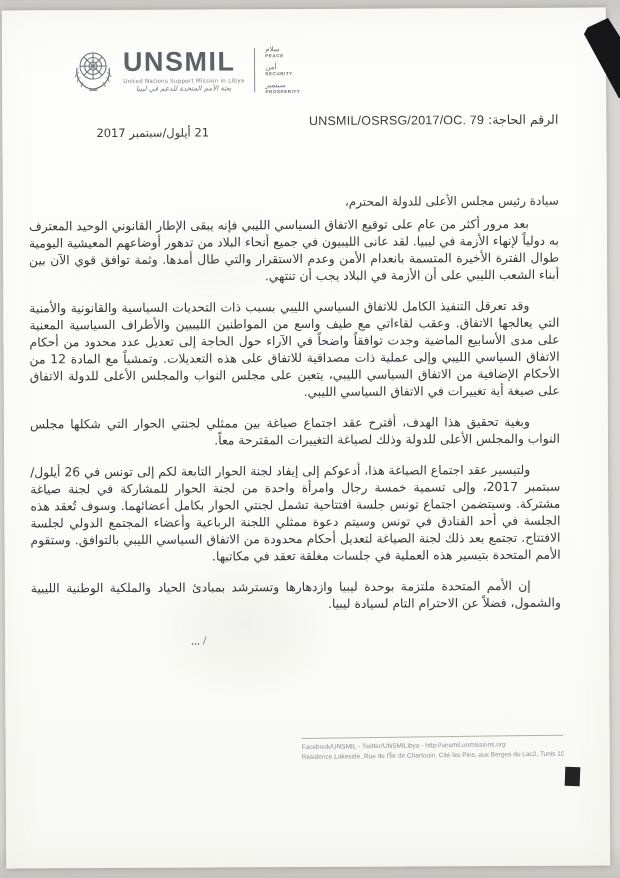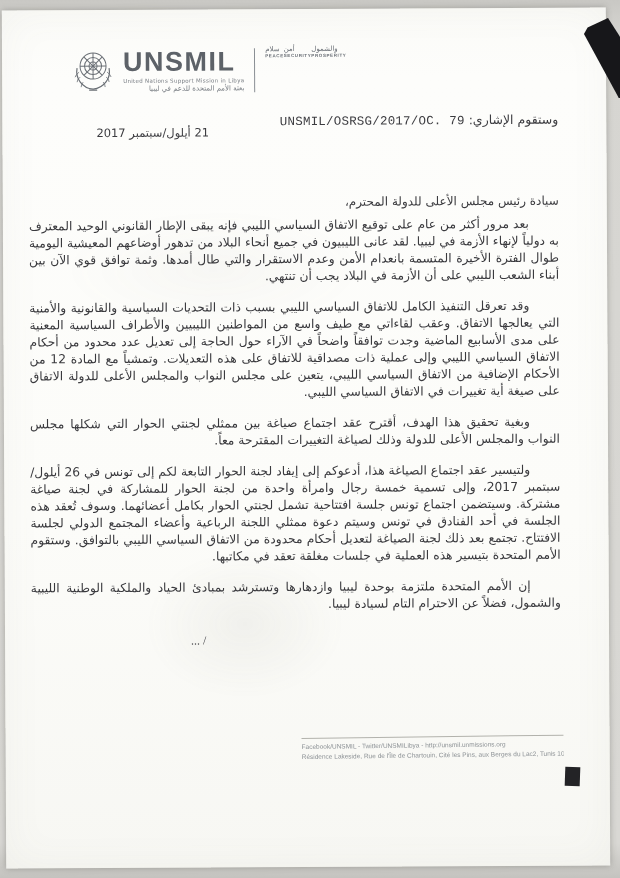--- a/index.html
+++ b/index.html
@@ -10,30 +10,30 @@
          background:linear-gradient(180deg,#fbfbf8 0%,#fdfdfb 8%,#fcfcf9 60%,#f7f7f3 100%);
          transform:rotate(-0.3deg);transform-origin:50% 50%;
          box-shadow:0 0 6px rgba(60,60,55,.35), inset 0 0 40px rgba(120,115,100,.06);}
   
   .logo{position:absolute;left:68px;top:36px;display:flex;align-items:center;gap:7px;color:#5d6268;}
   .emblem{width:46px;height:50px;flex:0 0 auto;}
   .wordmark-col{display:flex;flex-direction:column;line-height:1;}
   .wordmark{font-family:"Liberation Sans",sans-serif;font-weight:bold;font-size:27px;
             letter-spacing:1.5px;color:#5d6268;}
   .sub-en{font-size:5.5px;color:#777c82;margin-top:3px;letter-spacing:.3px;}
-  .sub-ar{font-size:7px;color:#777c82;margin-top:2px;direction:rtl;text-align:right;}
+  .sub-ar{font-size:7px;color:#777c82;margin-top:2px;direction:rtl;text-align:center;font-style:italic;}
   .logo-divider{width:1px;height:44px;background:#8a8f94;margin:0 3px;}
-  .values{display:flex;flex-direction:row;justify-content:space-between;height:48px;}
+  .values{display:flex;flex-direction:column;justify-content:space-between;height:48px;}
   .value-pair{display:flex;flex-direction:column;line-height:1;}
   .value-ar{font-size:7px;color:#6b7077;direction:rtl;text-align:left;}
   .value-en{font-size:4.5px;color:#6b7077;letter-spacing:.6px;font-weight:bold;
             font-family:"Liberation Sans",sans-serif;margin-top:1px;}
   
   .ref-line{position:absolute;right:48px;top:104px;direction:rtl;font-size:12.5px;color:#3c3c40;}
-  .ref-line .num{font-family:Liberation Mono, monospace;letter-spacing:.2px;}
+  .ref-line .num{font-family:Liberation Sans, sans-serif;letter-spacing:.2px;}
   .date-line{position:absolute;left:94px;top:116px;direction:rtl;font-size:11.5px;color:#3c3c40;}
   .salutation{position:absolute;right:48px;top:186px;direction:rtl;font-size:12px;color:#3a3a3e;}
   .bodytext{position:absolute;left:26px;right:48px;top:208px;direction:rtl;
             text-align:justify;font-size:12.3px;line-height:17px;color:#3a3a3e;}
   .bodytext p{margin:0 0 14px;text-indent:30px;}
   .continuation{position:absolute;left:186px;top:624px;font-size:12px;color:#4a4a4e;
                 font-family:"Liberation Serif","DejaVu Serif",serif;}
   .signature{position:absolute;right:96px;top:648px;direction:rtl;text-align:right;
              font-size:12px;line-height:15.5px;color:#3a3a3e;}
   
@@ -85,28 +85,28 @@
       <div class="values">
         <div class="value-pair">
           <span class="value-ar">سلام</span>
           <span class="value-en">PEACE</span>
         </div>
         <div class="value-pair">
           <span class="value-ar">أمن</span>
           <span class="value-en">SECURITY</span>
         </div>
         <div class="value-pair">
-          <span class="value-ar">والشمول</span>
+          <span class="value-ar">سبتمبر</span>
           <span class="value-en">PROSPERITY</span>
         </div>
       </div>
     </div>
 
     <div class="ref-line">
-      <span>وستقوم الإشاري:</span>
+      <span>الرقم الحاجة:</span>
       <span class="num">UNSMIL/OSRSG/2017/OC. 79</span>
     </div>
 
     <div class="date-line">21 أيلول/سبتمبر 2017</div>
 
     <div class="salutation">سيادة رئيس مجلس الأعلى للدولة المحترم،</div>
 
     <div class="bodytext">
       <p>بعد مرور أكثر من عام على توقيع الاتفاق السياسي الليبي فإنه يبقى الإطار القانوني الوحيد المعترف به دولياً لإنهاء الأزمة في ليبيا. لقد عانى الليبيون في جميع أنحاء البلاد من تدهور أوضاعهم المعيشية اليومية طوال الفترة الأخيرة المتسمة بانعدام الأمن وعدم الاستقرار والتي طال أمدها. وثمة توافق قوي الآن بين أبناء الشعب الليبي على أن الأزمة في البلاد يجب أن تنتهي.</p>
       <p>وقد تعرقل التنفيذ الكامل للاتفاق السياسي الليبي بسبب ذات التحديات السياسية والقانونية والأمنية التي يعالجها الاتفاق. وعقب لقاءاتي مع طيف واسع من المواطنين الليبيين والأطراف السياسية المعنية على مدى الأسابيع الماضية وجدت توافقاً واضحاً في الآراء حول الحاجة إلى تعديل عدد محدود من أحكام الاتفاق السياسي الليبي وإلى عملية ذات مصداقية للاتفاق على هذه التعديلات. وتمشياً مع المادة 12 من الأحكام الإضافية من الاتفاق السياسي الليبي، يتعين على مجلس النواب والمجلس الأعلى للدولة الاتفاق على صيغة أية تغييرات في الاتفاق السياسي الليبي.</p>

